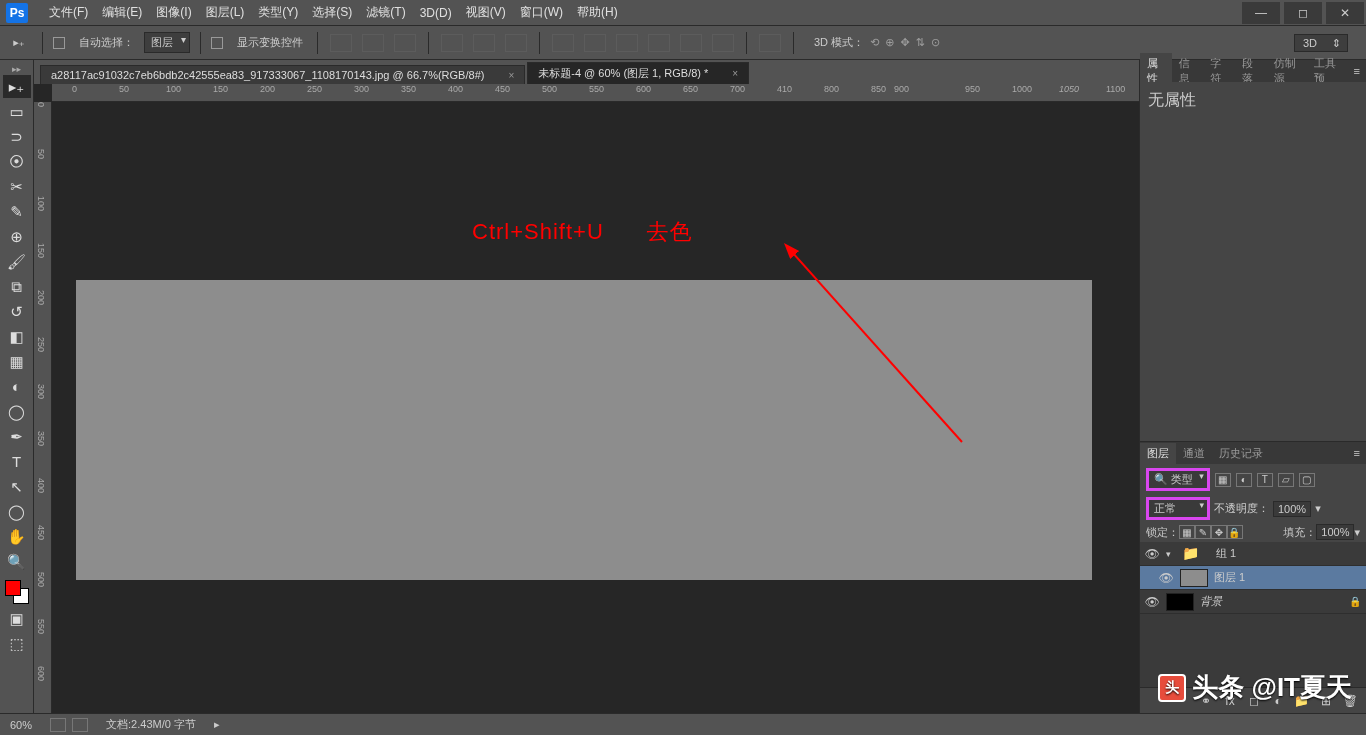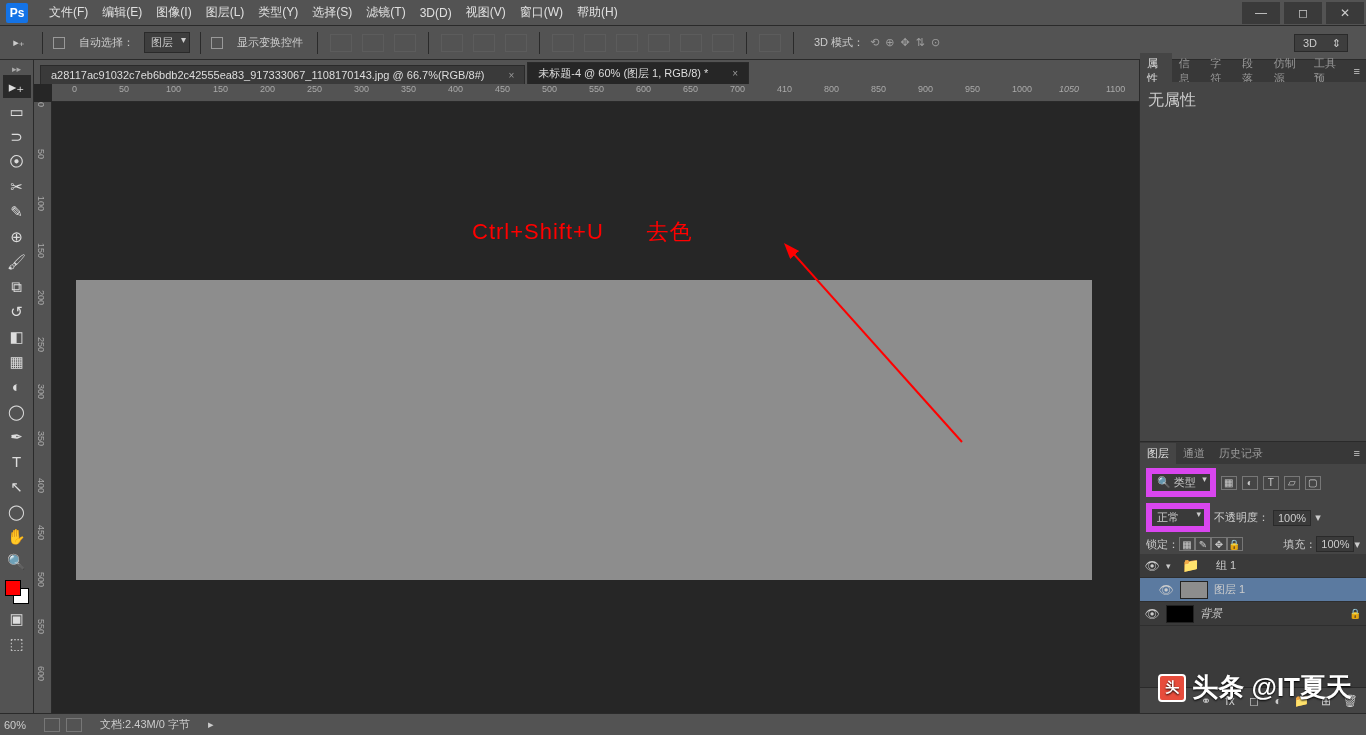--- a/index.html
+++ b/index.html
@@ -44,40 +44,40 @@
 .arrow{position:absolute;left:680px;top:140px;width:260px;height:220px;pointer-events:none}
 .panels{width:227px;background:#454545;border-left:1px solid #2a2a2a;display:flex;flex-direction:column}
 .panel-tabs{height:22px;background:#383838;display:flex;align-items:center;font-size:11px}
 .ptab{padding:3px 7px;cursor:pointer;color:#999}
 .ptab.active{background:#454545;color:#e0e0e0}
 .ptab-more{margin-left:auto;padding:0 6px;cursor:pointer}
 .panel-body{flex:1;background:#454545;padding:6px;overflow:auto}
 .no-props{color:#ccc;font-size:16px;padding:2px}
 .layers-panel{height:272px;border-top:1px solid #2a2a2a;display:flex;flex-direction:column}
 .layer-row-controls{display:flex;align-items:center;padding:4px 6px;gap:5px;background:#454545}
-.lselect{background:#3a3a3a;border:6px solid #d946ef;padding:1px 14px 1px 5px;position:relative;font-size:11px;cursor:pointer}
+.lselect{background:#3a3a3a;border:3px solid #d946ef;padding:1px 14px 1px 5px;position:relative;font-size:11px;cursor:pointer}
 .lselect::after{content:"▾";position:absolute;right:3px;top:0;font-size:9px}
 .licon{width:16px;height:14px;border:1px solid #777;cursor:pointer;display:flex;align-items:center;justify-content:center;font-size:10px}
 .opacity-row{display:flex;align-items:center;padding:2px 6px;gap:4px;font-size:11px}
 .opacity-row .lbl{color:#ccc}
 .opacity-val{background:#3a3a3a;padding:1px 4px;min-width:38px;text-align:right;border:1px solid #2a2a2a}
 .lock-row{display:flex;align-items:center;padding:2px 6px;gap:0;font-size:11px}
 .layers-list{flex:1;background:#3a3a3a;overflow:auto}
 .layer{display:flex;align-items:center;height:24px;border-bottom:1px solid #2e2e2e;padding:0 4px;gap:6px;cursor:pointer}
 .layer.selected{background:#5b7aa0}
 .eye{width:16px;text-align:center;font-size:12px}
 .toggle{font-size:9px;width:10px}
 .thumb{width:28px;height:18px;background:#8d8d8d;border:1px solid #222}
 .thumb.folder{background:none;border:none;font-size:14px}
 .thumb.black{background:#000}
 .layer-name{font-size:11px}
 .layer .lock{margin-left:auto;font-size:10px;color:#ccc}
 .watermark{position:absolute;right:14px;bottom:30px;color:#fff;font-size:26px;font-weight:bold;text-shadow:0 1px 2px #000;z-index:10;display:flex;align-items:center;gap:6px}
 .wm-icon{width:28px;height:28px;border:2px solid #fff;border-radius:4px;background:#e74c3c;display:flex;align-items:center;justify-content:center;font-size:14px;color:#fff}
-.statusbar{height:22px;background:#535353;border-top:1px solid #2a2a2a;display:flex;align-items:center;padding:0 4px;font-size:11px;gap:18px}
+.statusbar{height:22px;background:#535353;border-top:1px solid #2a2a2a;display:flex;align-items:center;padding:0 10px;font-size:11px;gap:18px}
 .sb-icons{display:flex;gap:6px}
 .sb-icon{width:16px;height:14px;border:1px solid #777}
 .panel-footer{height:26px;background:#454545;border-top:1px solid #2a2a2a;display:flex;align-items:center;justify-content:flex-end;gap:8px;padding:0 8px}
 .pf-icon{width:16px;height:14px;cursor:pointer;color:#ccc;font-size:12px;display:flex;align-items:center;justify-content:center}
 </style>
 </head>
 <body>
 
 <div class="menubar">
   <div class="ps-logo">Ps</div>
@@ -191,21 +191,21 @@
         <span class="tick" style="left: 396px;">400</span>
         <span class="tick" style="left: 443px;">450</span>
         <span class="tick" style="left: 490px;">500</span>
         <span class="tick" style="left: 537px;">550</span>
         <span class="tick" style="left: 584px;">600</span>
         <span class="tick" style="left: 631px;">650</span>
         <span class="tick" style="left: 678px;">700</span>
         <span class="tick" style="left: 725px;">410</span>
         <span class="tick" style="left: 772px;">800</span>
         <span class="tick" style="left: 819px;">850</span>
-        <span class="tick" style="left: 866px; text-align: right;">900</span>
+        <span class="tick" style="left: 842px; text-align: right;">900</span>
         <span class="tick" style="left: 913px;">950</span>
         <span class="tick" style="left: 960px;">1000</span>
         <span class="tick" style="left: 1007px; font-style: italic;">1050</span>
         <span class="tick" style="left: 1054px;">1100</span>
       </div>
     <div class="canvas-wrap">
       <div class="ruler-v" id="ruler-v">
           <span class="tick" style="top: 0px;">0</span>
           <span class="tick" style="top: 47px;">50</span>
           <span class="tick" style="top: 94px;">100</span>

